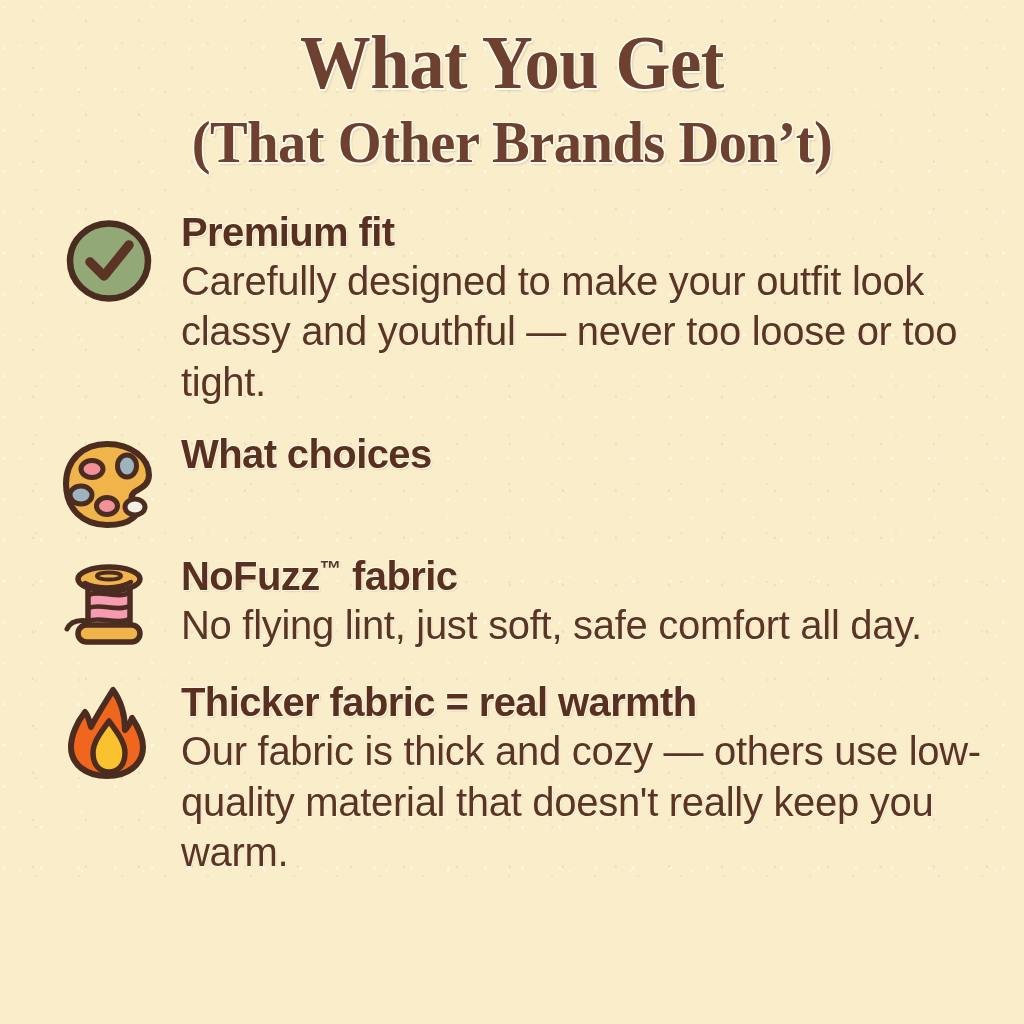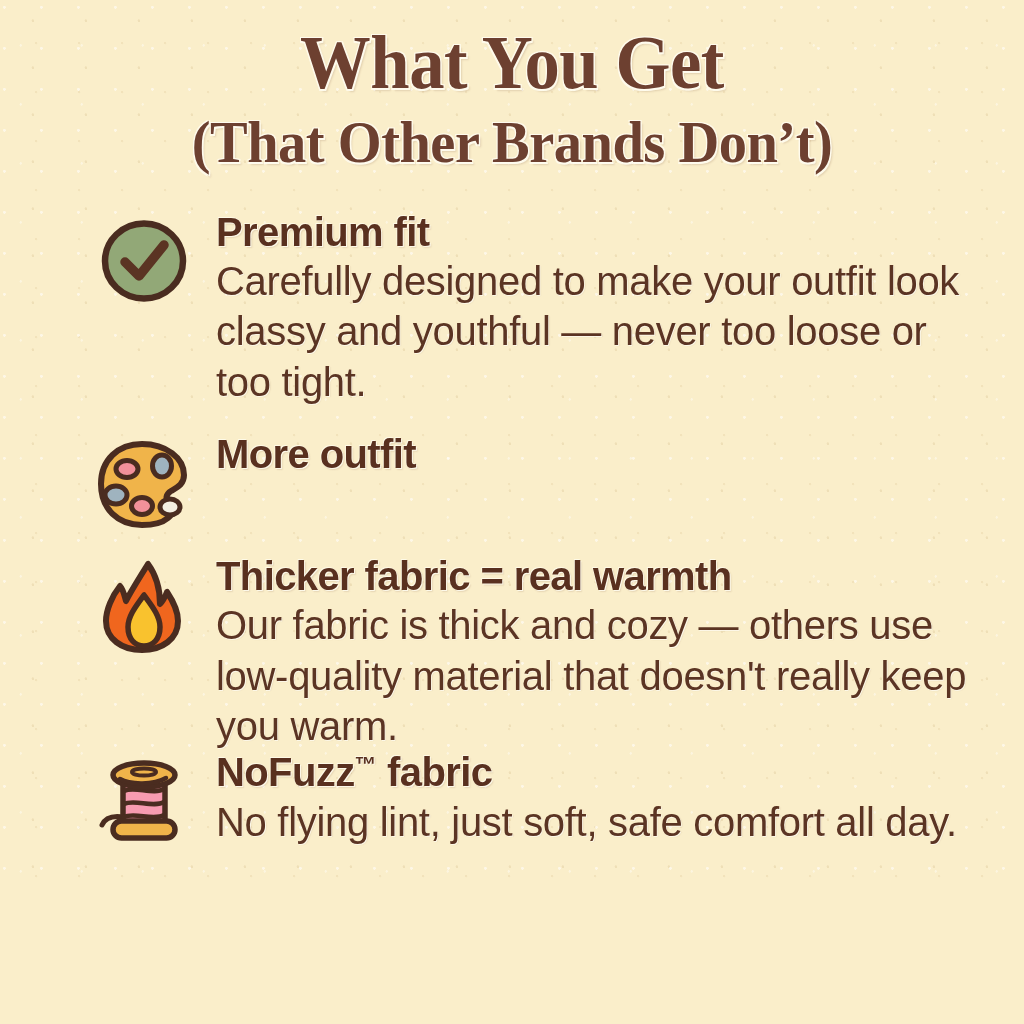--- a/index.html
+++ b/index.html
@@ -54,21 +54,21 @@
   }
   .title-sub {
     font-size: 60px;
     margin-top: 10px;
     transform: scaleX(0.94);
   }
 
   
   .features {
     margin-top: 38px;
-    padding-left: 96px;
+    padding-left: 61px;
     padding-right: 40px;
   }
   .feature {
     display: flex;
     align-items: flex-start;
     margin-bottom: 20px;
   }
   .feature-icon {
     flex: 0 0 96px;
     width: 96px;
@@ -159,21 +159,46 @@
                    C22 88 5 72 5 47
                    C5 23 22 7 46 7 Z" fill="#f0b44a" stroke="#4a2c20" stroke-width="6" stroke-linejoin="round"></path>
           <ellipse cx="31" cy="32" rx="11" ry="8.5" fill="#f2919a" stroke="#4a2c20" stroke-width="5"></ellipse>
           <ellipse cx="66" cy="29" rx="9.5" ry="11" fill="#9fb3bf" stroke="#4a2c20" stroke-width="5"></ellipse>
           <ellipse cx="20" cy="58" rx="11" ry="9" fill="#9fb3bf" stroke="#4a2c20" stroke-width="5"></ellipse>
           <ellipse cx="46" cy="69" rx="10.5" ry="8.5" fill="#f2919a" stroke="#4a2c20" stroke-width="5"></ellipse>
           <ellipse cx="74" cy="70" rx="10" ry="8" fill="#f4efe2" stroke="#4a2c20" stroke-width="5"></ellipse>
         </svg>
       </div>
       <div class="feature-text">
-        <div class="feature-title">More outfit</div>
+        <div class="feature-title">What choices</div>
+      </div>
+    </div>
+
+    <div class="feature f3">
+      <div class="feature-icon">
+        <svg width="96" height="92" viewBox="0 0 96 92">
+
+          <path d="M28 62 C16 60 9 63 6 70" fill="none" stroke="#4a2c20" stroke-width="5" stroke-linecap="round"></path>
+
+          <rect x="27" y="22" width="42" height="52" rx="4" fill="#f79bb0" stroke="#4a2c20" stroke-width="5.5"></rect>
+
+          <path d="M28 36 C38 31 58 40 68 34" fill="none" stroke="#4a2c20" stroke-width="4.5" stroke-linecap="round"></path>
+          <path d="M28 49 C38 44 58 53 68 47" fill="none" stroke="#4a2c20" stroke-width="4.5" stroke-linecap="round"></path>
+          <path d="M28 62 C38 57 58 66 68 60" fill="none" stroke="#4a2c20" stroke-width="4.5" stroke-linecap="round"></path>
+
+          <rect x="17" y="66" width="62" height="17" rx="8.5" fill="#f0b44a" stroke="#4a2c20" stroke-width="5.5"></rect>
+
+          <ellipse cx="48" cy="20" rx="31" ry="12" fill="#f0b44a" stroke="#4a2c20" stroke-width="5.5"></ellipse>
+          <ellipse cx="48" cy="17" rx="12" ry="3.6" fill="#f0b44a" stroke="#4a2c20" stroke-width="4"></ellipse>
+          <path d="M24 24 C34 30 58 30 70 23" fill="none" stroke="#4a2c20" stroke-width="4.5" stroke-linecap="round"></path>
+        </svg>
+      </div>
+      <div class="feature-text">
+        <div class="feature-title"><span>NoFuzz</span><span class="tm">™</span><span> fabric</span></div>
+        <div class="feature-body">No flying lint, just soft, safe comfort all day.</div>
       </div>
     </div>
 
     <div class="feature f4">
       <div class="feature-icon">
         <svg width="92" height="96" viewBox="0 0 92 96">
           <path d="M50 5
                    C40 21 33 32 28 42
                    C26 35 25 30 22 27
                    C14 37 8 51 8 62
@@ -188,39 +213,14 @@
                    C55 87 62 80 62 68
                    C62 57 54 47 46 36 Z" fill="#f9c22e" stroke="#4a2c20" stroke-width="5.5" stroke-linejoin="round"></path>
         </svg>
       </div>
       <div class="feature-text">
         <div class="feature-title">Thicker fabric = real warmth</div>
         <div class="feature-body">Our fabric is thick and cozy — others use low-quality material that doesn't really keep you warm.</div>
       </div>
     </div>
 
-    <div class="feature f3">
-      <div class="feature-icon">
-        <svg width="96" height="92" viewBox="0 0 96 92">
-
-          <path d="M28 62 C16 60 9 63 6 70" fill="none" stroke="#4a2c20" stroke-width="5" stroke-linecap="round"></path>
-
-          <rect x="27" y="22" width="42" height="52" rx="4" fill="#f79bb0" stroke="#4a2c20" stroke-width="5.5"></rect>
-
-          <path d="M28 36 C38 31 58 40 68 34" fill="none" stroke="#4a2c20" stroke-width="4.5" stroke-linecap="round"></path>
-          <path d="M28 49 C38 44 58 53 68 47" fill="none" stroke="#4a2c20" stroke-width="4.5" stroke-linecap="round"></path>
-          <path d="M28 62 C38 57 58 66 68 60" fill="none" stroke="#4a2c20" stroke-width="4.5" stroke-linecap="round"></path>
-
-          <rect x="17" y="66" width="62" height="17" rx="8.5" fill="#f0b44a" stroke="#4a2c20" stroke-width="5.5"></rect>
-
-          <ellipse cx="48" cy="20" rx="31" ry="12" fill="#f0b44a" stroke="#4a2c20" stroke-width="5.5"></ellipse>
-          <ellipse cx="48" cy="17" rx="12" ry="3.6" fill="#f0b44a" stroke="#4a2c20" stroke-width="4"></ellipse>
-          <path d="M24 24 C34 30 58 30 70 23" fill="none" stroke="#4a2c20" stroke-width="4.5" stroke-linecap="round"></path>
-        </svg>
-      </div>
-      <div class="feature-text">
-        <div class="feature-title"><span>NoFuzz</span><span class="tm">™</span><span> fabric</span></div>
-        <div class="feature-body">No flying lint, just soft, safe comfort all day.</div>
-      </div>
-    </div>
-
   </div>
 </div>
 
 </body></html>

